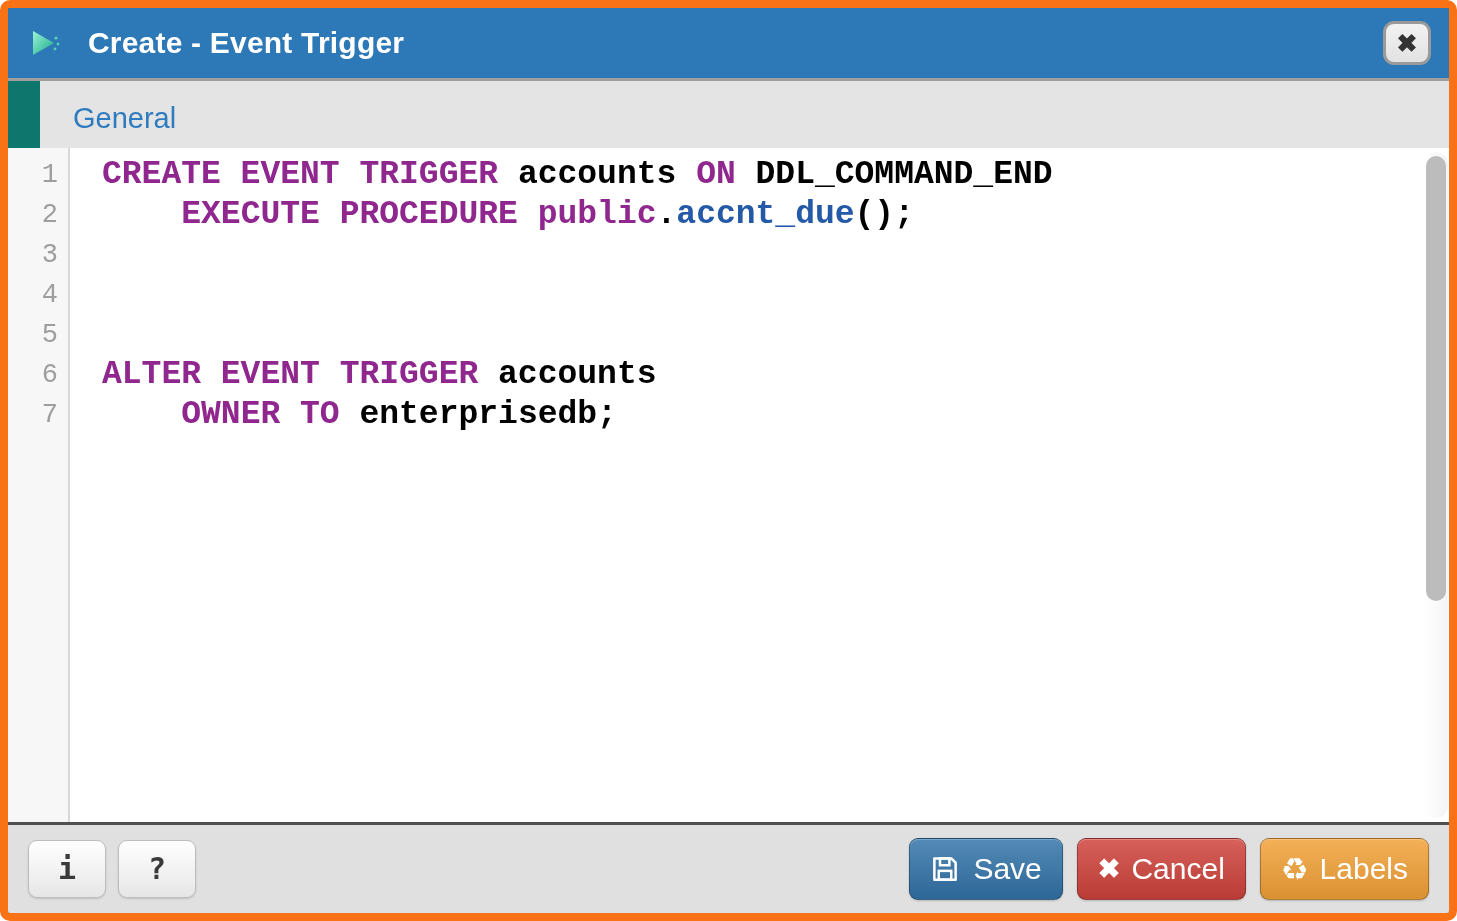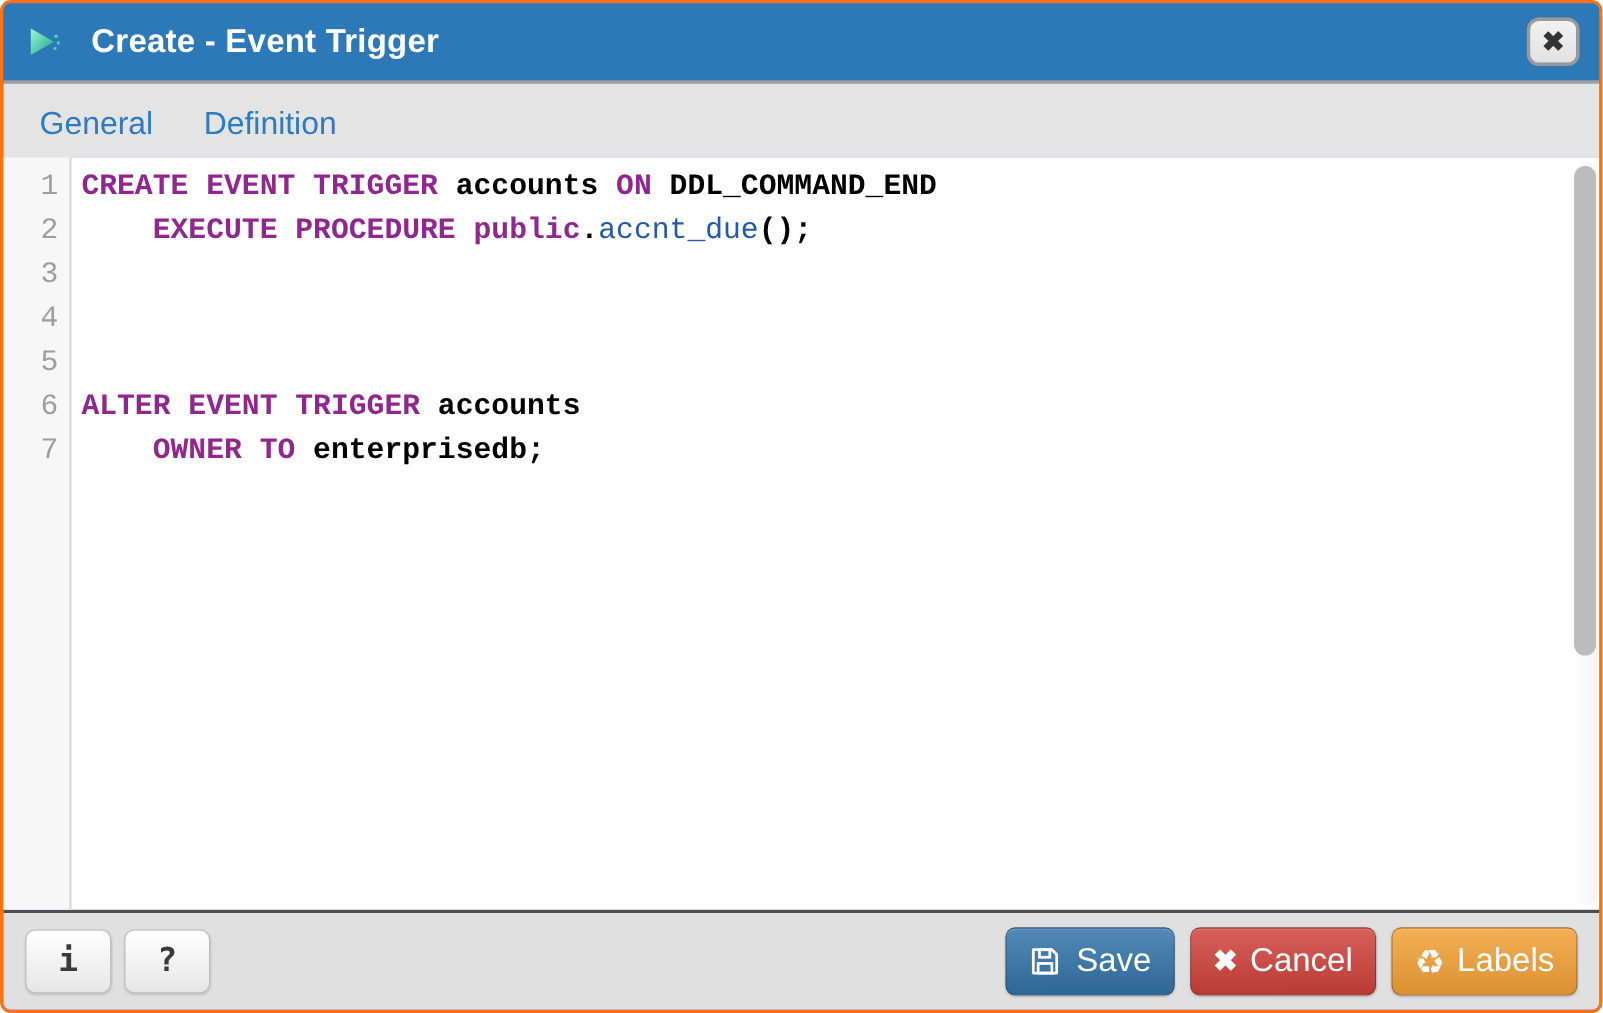--- a/index.html
+++ b/index.html
@@ -1,61 +1,62 @@
 <!DOCTYPE html>
 <html style="--titlebar: #2d79b7; --tab_link: #2e7bbf; --save: #3273a8; --cancel: #cf423b; --reset: #f2a137; --keyword: #90278e; --function: #2459a8; --plain: #000000; --line_number: #9e9e9e;"><head>
 <meta charset="utf-8">
 <style>
   html,body{margin:0;padding:0;background:#ffffff;font-family:"Liberation Sans",sans-serif;}
   .dialog{
     position:relative;width:1457px;height:921px;box-sizing:border-box;
-    border:3px solid #f97316;border-radius:10px;overflow:hidden;
-    background:#8b5cf6;display:flex;flex-direction:column;
+    border:8px solid #f97316;border-radius:10px;overflow:hidden;
+    background:#0f766e;display:flex;flex-direction:column;
   }
   
   .titlebar{
     flex:0 0 auto;height:70px;background:var(--titlebar,#2d79b7);
     display:flex;align-items:center;padding:0 18px 0 16px;
     border-bottom:3px solid #9e9e9e;
   }
   .trigger-icon{width:38px;height:38px;display:flex;align-items:center;justify-content:center;}
   .dialog-title{color:#ffffff;font-size:30px;font-weight:bold;margin-left:26px;letter-spacing:.2px;}
   .close-btn{
     margin-left:auto;width:48px;height:44px;box-sizing:border-box;
     background:linear-gradient(#f2f2f2,#e2e2e2);border:3px solid #9a9a9a;border-radius:11px;
     display:flex;align-items:center;justify-content:center;cursor:pointer;
     font-size:25px;font-weight:bold;color:#333333;line-height:1;
   }
   
   .tabbar{
     flex:0 0 auto;height:67px;background:#e4e4e4;display:flex;align-items:stretch;
     padding-left:10px;
+    margin-left:32px;
   }
   .tab{
     align-self:flex-end;display:flex;align-items:center;height:60px;box-sizing:border-box;
     padding:0 18px;margin:0 5px;font-size:29px;color:var(--tab_link,#2e7bbf);cursor:pointer;
   }
   .tab.active{
     background:#ffffff;color:#000000;border-radius:11px 11px 0 0;padding:0 23px;
   }
   
   .editor{flex:1 1 auto;display:flex;background:#ffffff;position:relative;overflow:hidden;}
   .gutter{
     flex:0 0 auto;width:62px;box-sizing:border-box;background:#f7f7f7;
     border-right:2px solid #d8d8d8;padding:7px 10px 0 0;text-align:right;
     font-family:"Liberation Mono",monospace;font-size:27px;line-height:40px;
     color:var(--line_number,#9e9e9e);
   }
   .code{
     flex:1 1 auto;padding:7px 0 0 9px;font-family:"Liberation Mono",monospace;
-    font-size:27px;line-height:40px;white-space:pre;color:var(--plain,#000);cursor:text;
+    font-size:33px;line-height:40px;white-space:pre;color:var(--plain,#000);cursor:text;margin-left:23px;
   }
   .code-line{min-height:40px;}
   .tok-keyword{color:var(--keyword,#90278e);font-weight:bold;}
-  .tok-function{color:var(--function,#2459a8);font-weight:normal;}
+  .tok-function{color:var(--function,#2459a8);font-weight:bold;}
   .tok-plain{color:var(--plain,#000000);font-weight:bold;}
   .ln{min-height:40px;}
   .scrollbar{
     position:absolute;top:4px;bottom:4px;right:1px;width:24px;
     background:linear-gradient(to right,#ffffff,#f4f4f4);border-radius:12px;
   }
   .scroll-thumb{
     position:absolute;top:4px;left:2px;width:20px;height:445px;
     background:#bcbcbc;border-radius:10px;cursor:pointer;
   }
@@ -109,21 +110,20 @@
       </svg>
     </span>
     <span class="dialog-title">Create - Event Trigger</span>
     <span class="close-btn">
       <span>✖</span>
     </span>
   </div>
 
   <div class="tabbar">
     <span class="tab">General</span>
-    <span class="tab">Definition</span>
   </div>
 
   <div class="editor">
     <div class="gutter">
         <div class="ln">1</div>
         <div class="ln">2</div>
         <div class="ln">3</div>
         <div class="ln">4</div>
         <div class="ln">5</div>
         <div class="ln">6</div>

